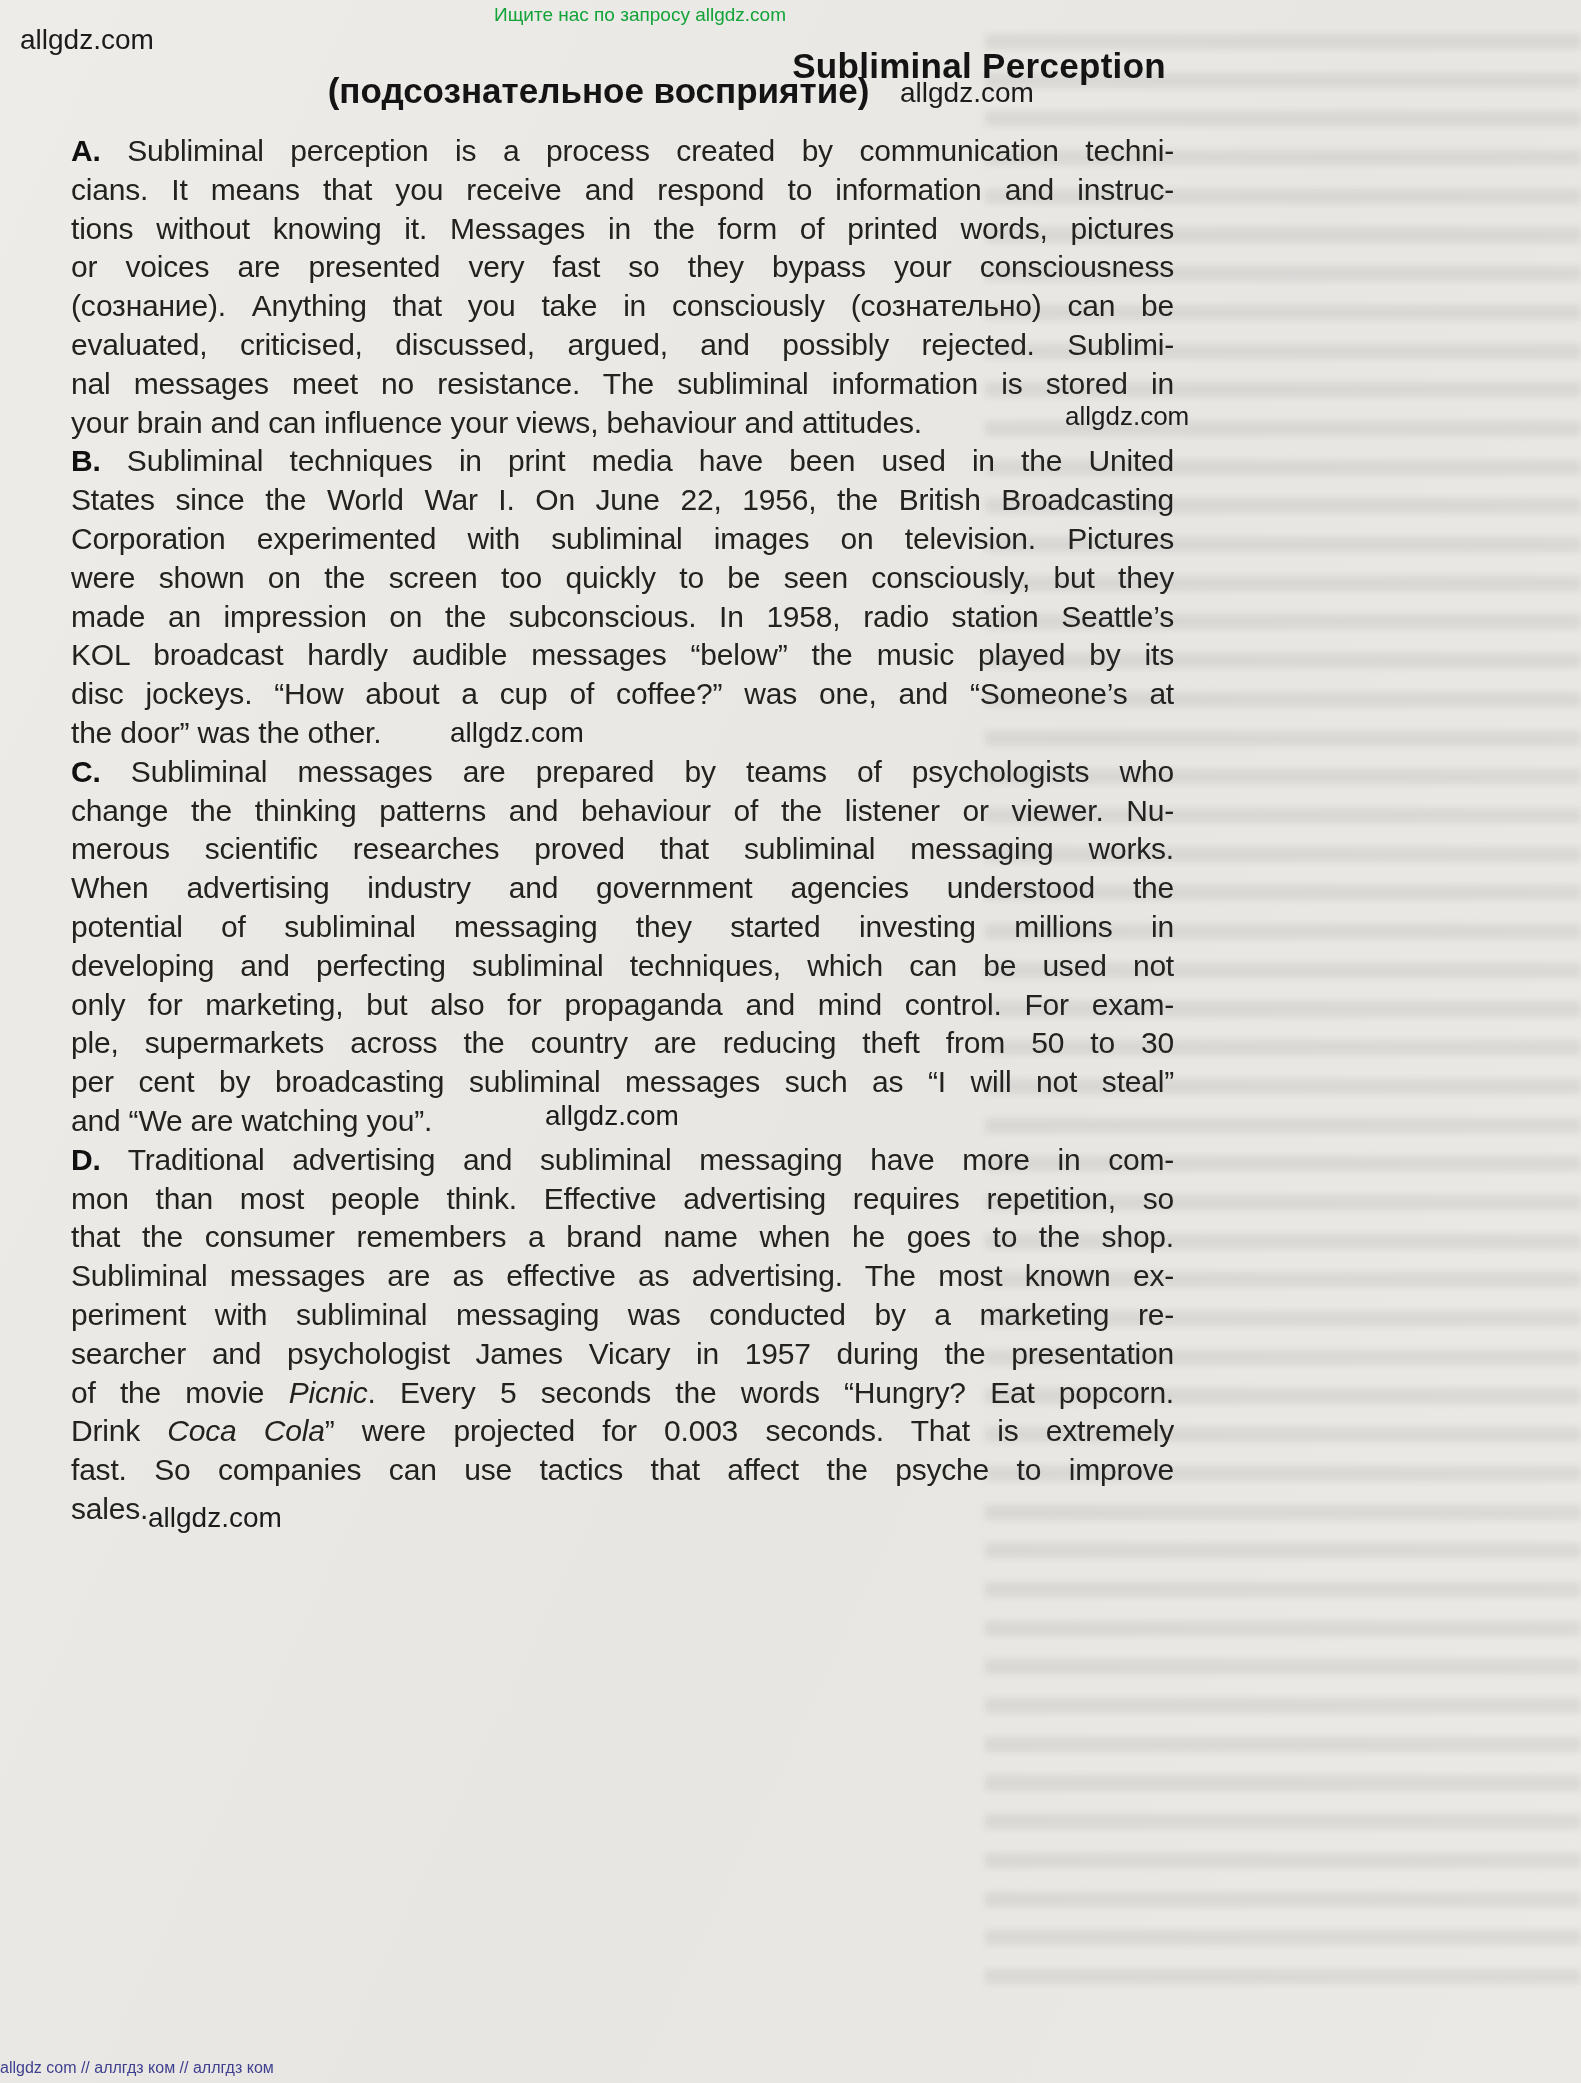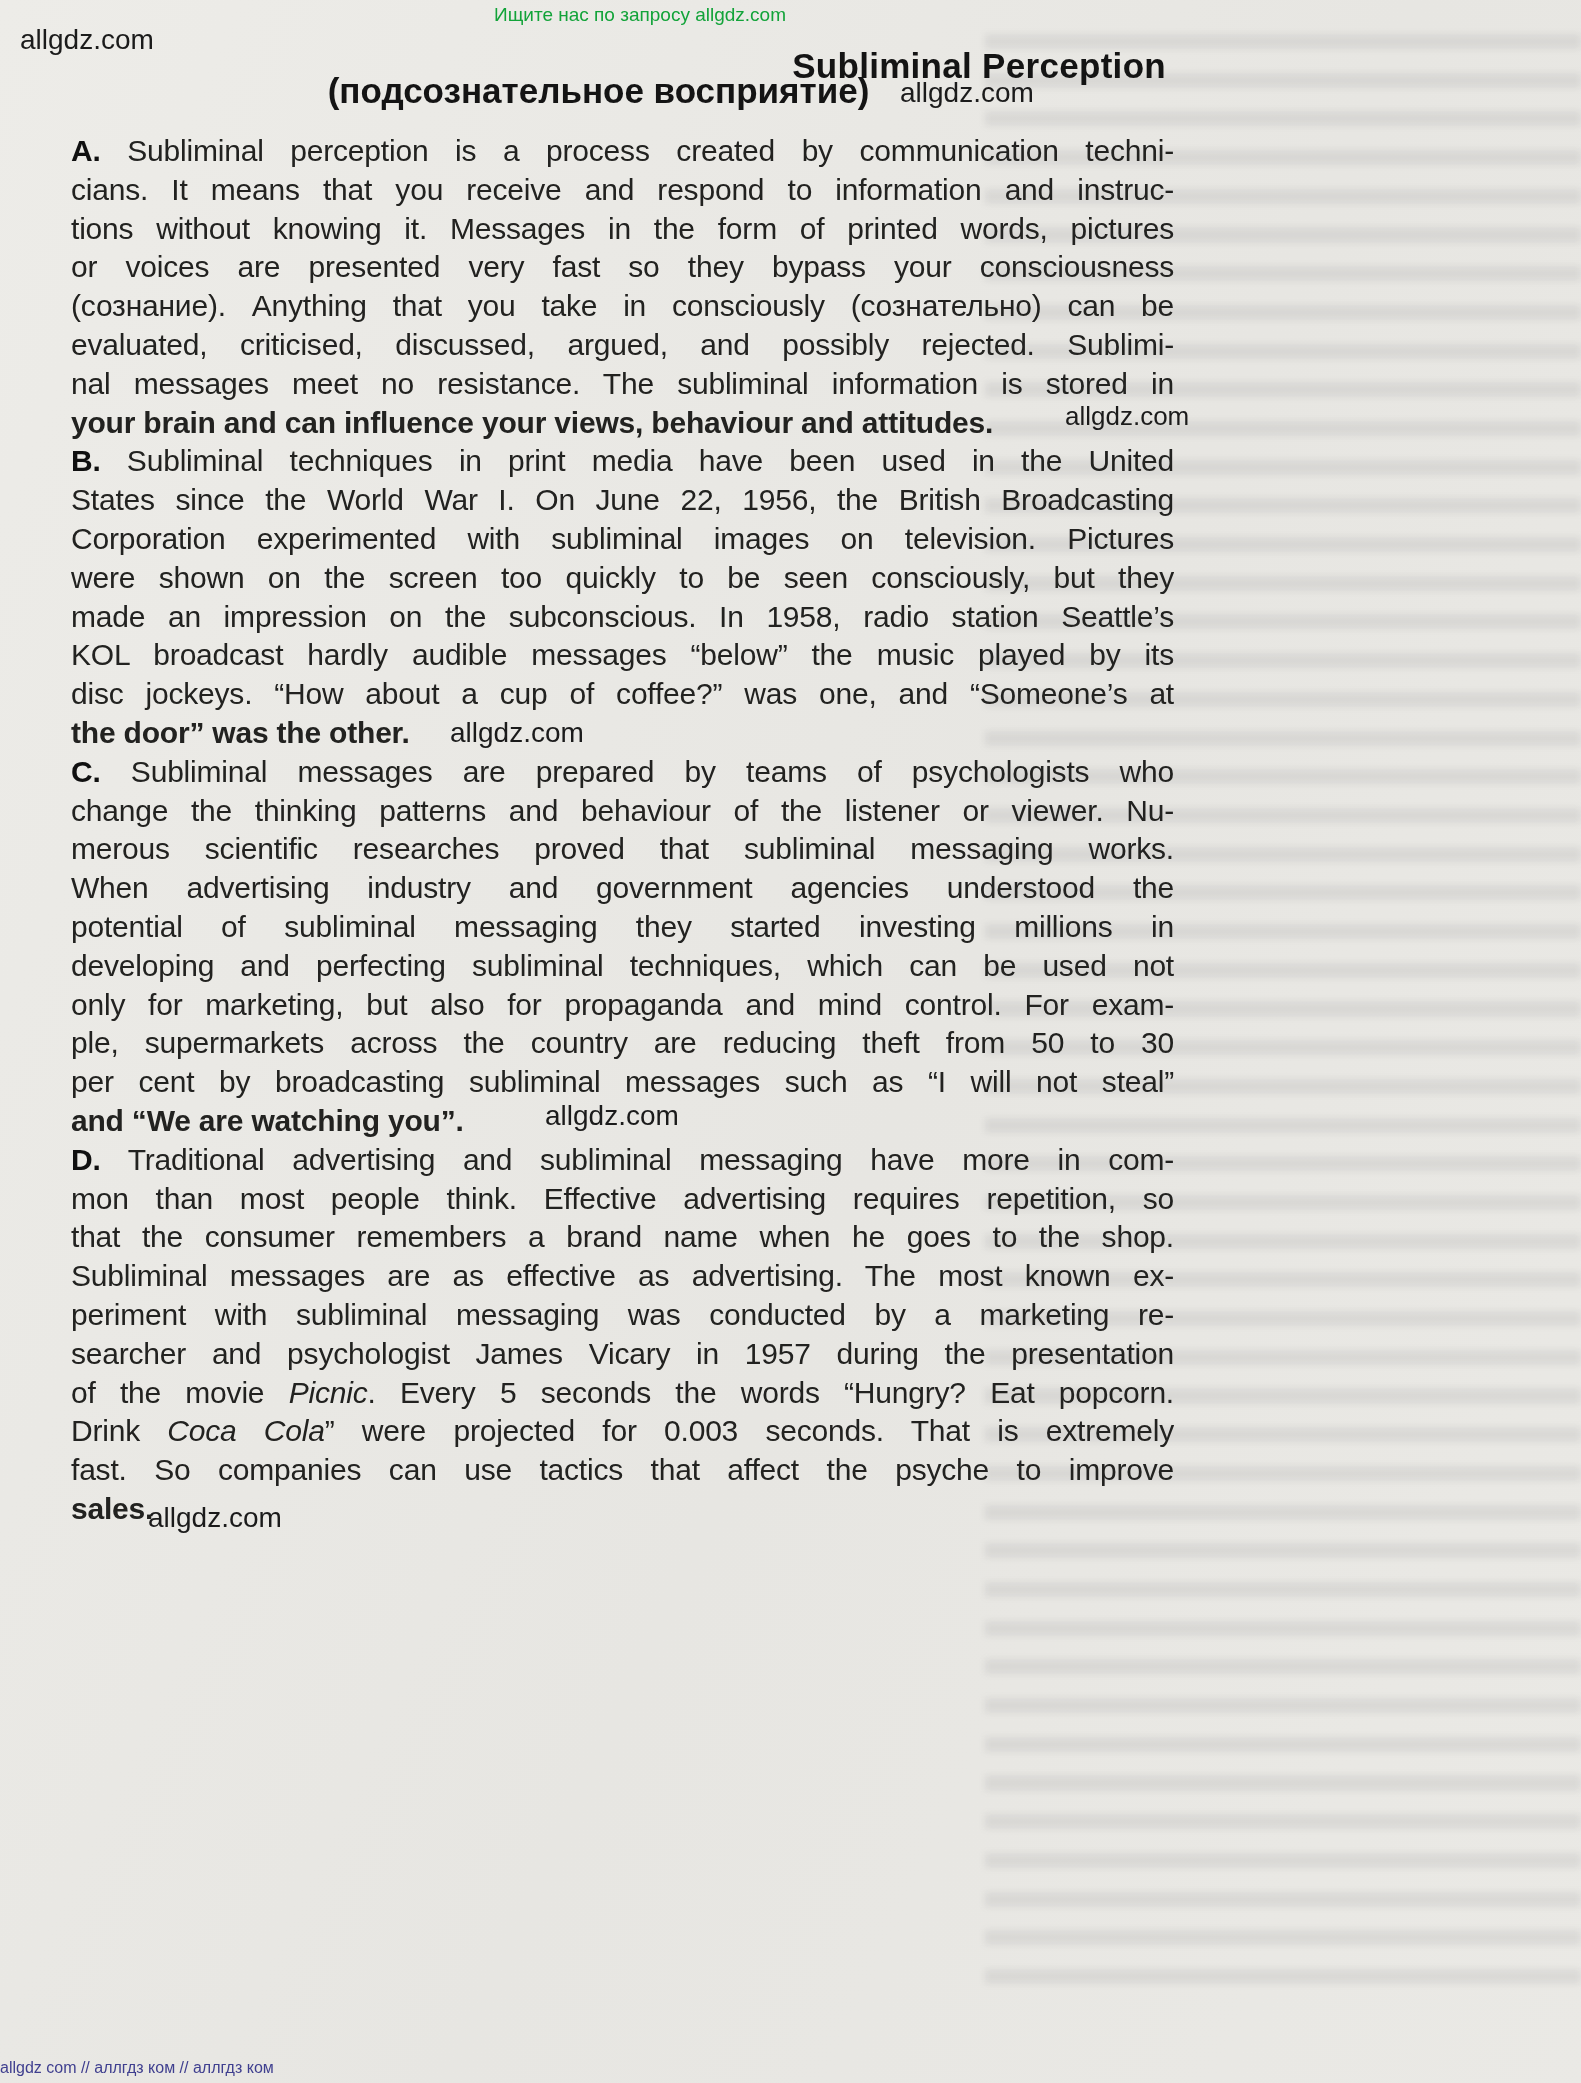--- a/index.html
+++ b/index.html
@@ -42,21 +42,20 @@
     max-height: 38.8px;
     overflow: hidden;
     letter-spacing: -0.2px;
     color: #222220;
     text-align: justify;
     text-align-last: justify;
   }
   .tline.tlast {
     text-align: right;
     text-align-last: left;
-    font-weight: bold;
   }
   .tline b { font-weight: bold; color: #101010; }
   .tline i { font-style: italic; }
   .wm {
     position: absolute;
     font-size: 28px; color: #1b1b1b; margin-left: 12px;
   }
   .wm-top-left   { left: 8px;    top: 24px;  }
   .wm-subtitle   { left: 888px;  top: 77px;  }
   .wm-right      { left: 1053px; top: 401px; font-size: 26px; }

